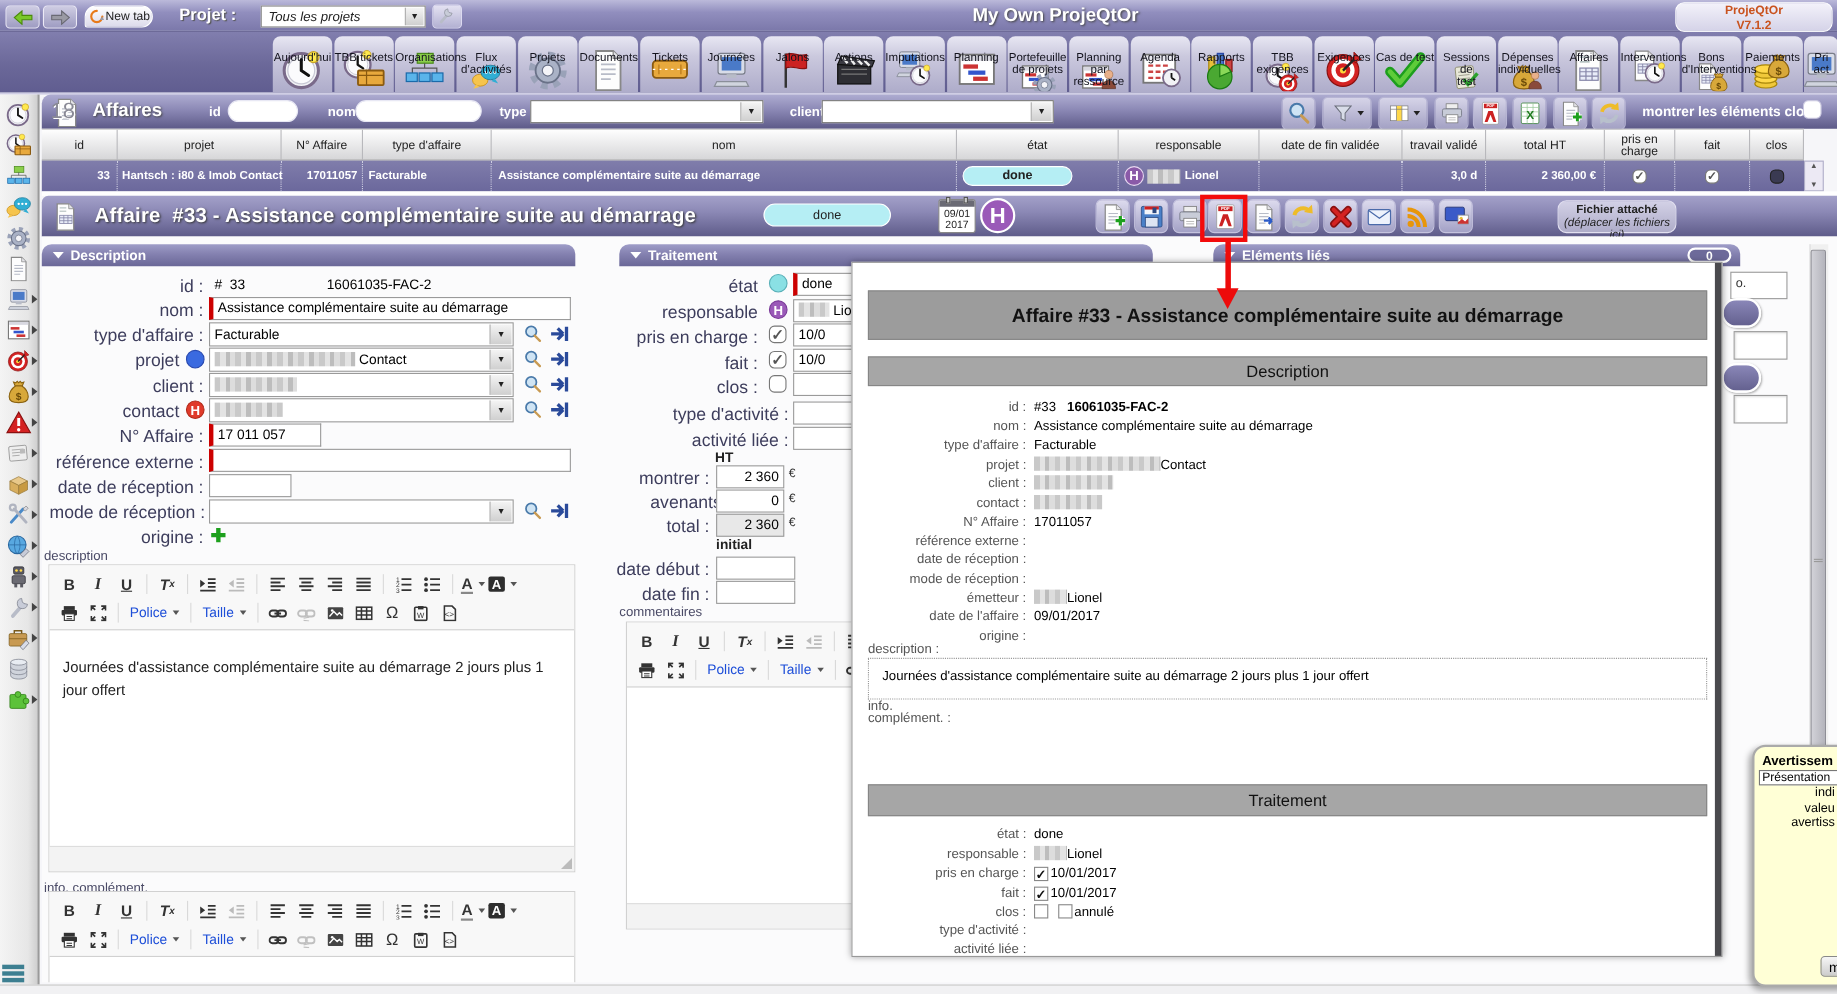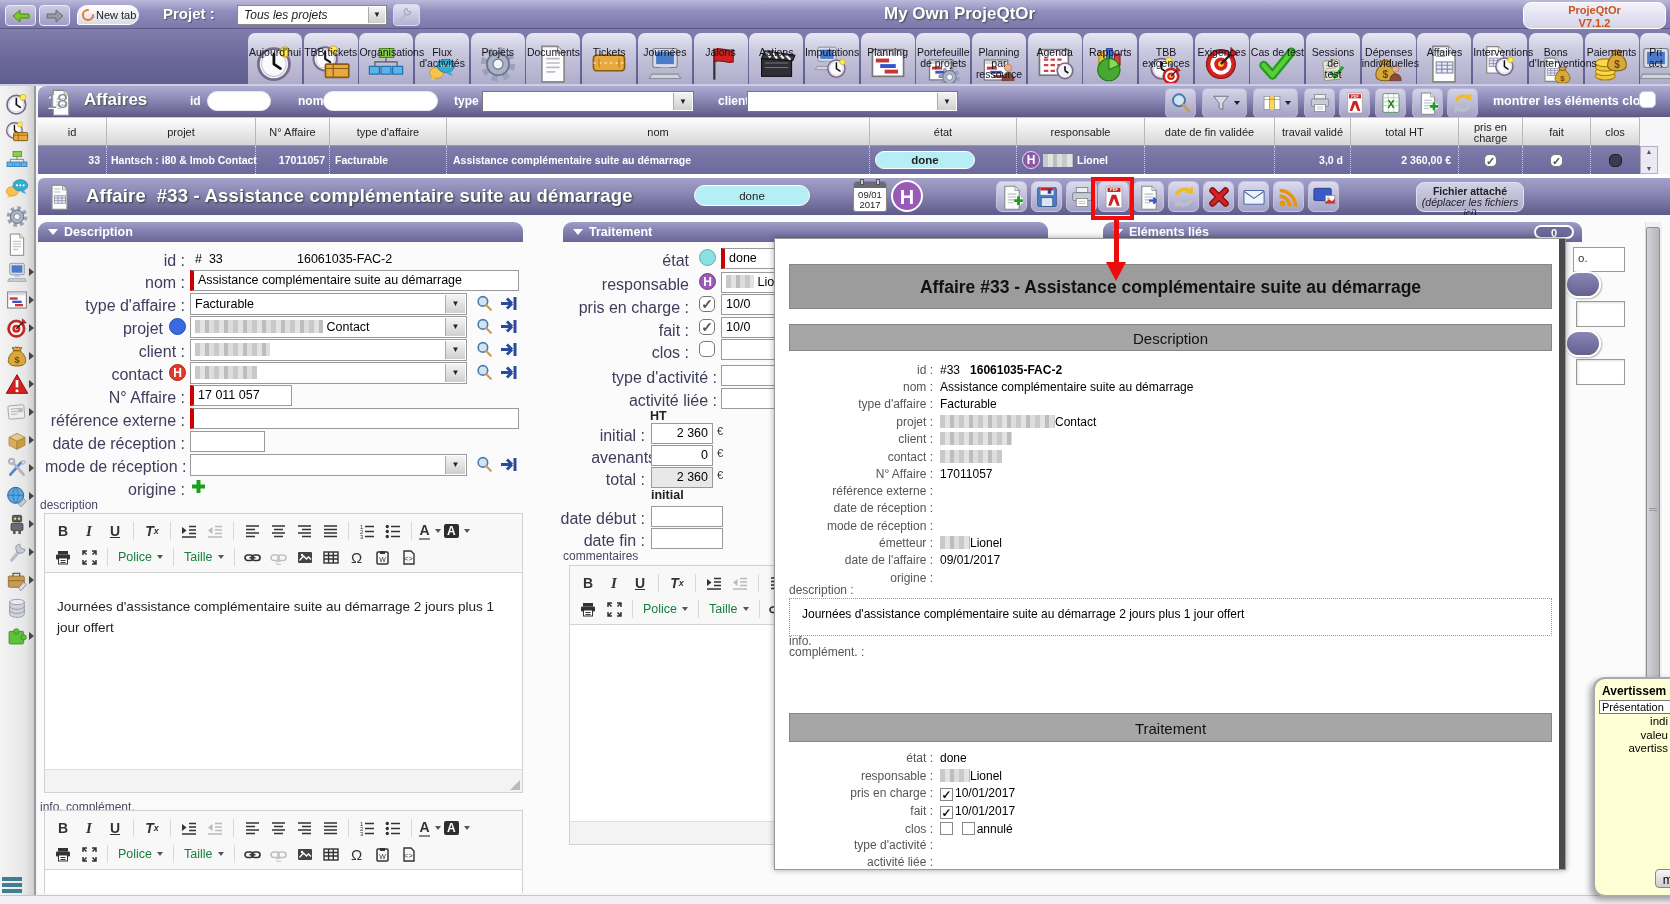--- a/index.html
+++ b/index.html
@@ -59,21 +59,21 @@
 .fselect{position:absolute;background:#fff;border:1px solid #9a9a9a;height:22px;font-size:12.5px;line-height:20px;padding-left:4px;color:#000}
 .circ{position:absolute;width:17px;height:17px;border-radius:50%;border:1px solid #666}
 .ckbox{position:absolute;width:16px;height:16px;background:#fff;border:1px solid #777;border-radius:5px;color:#555;font-size:14px;font-weight:bold;line-height:15px;text-align:center}
 
 .edit{position:absolute;border:1px solid #d1d1d1;background:#fff}
 .etb{background:#f8f8f8;border-bottom:1px solid #d1d1d1;padding:4px 6px 2px 6px}
 .erow{display:flex;align-items:center;height:26px;gap:2px}
 .eb{min-width:24px;height:22px;display:flex;align-items:center;justify-content:center;color:#333;font-size:13px}
 .esep{width:1px;height:18px;background:#d9d9d9;margin:0 4px}
 .efoot{position:absolute;left:0;right:0;bottom:0;height:23px;background:#f3f3f3;border-top:1px solid #ddd}
-.ddtxt{font-size:12.5px;color:#15803d;padding:0 4px}
+.ddtxt{font-size:12.5px;color:#1d4ed8;padding:0 4px}
 .dar{display:inline-block;width:0;height:0;border-top:4px solid #555;border-left:3.5px solid transparent;border-right:3.5px solid transparent;margin-left:5px;vertical-align:middle}
 
 #popup{left:774px;top:238px;width:792px;height:632px;background:#fff;border:1px solid #999;box-shadow:0 0 6px rgba(0,0,0,.35)}
 .gbar{position:absolute;left:14px;width:763px;background:#9c9c9c;border:1px solid #868686;text-align:center;color:#111}
 .prow{position:absolute;font-size:12px;height:17px;white-space:nowrap}
 .plab{position:absolute;left:0;width:158px;text-align:right;color:#555}
 .pval{position:absolute;left:165px;color:#000}
 .dotbox{position:absolute;left:14px;width:763px;border:1px dotted #999;font-size:12px;color:#000;padding:8px 0 0 12px}
 .blur{display:inline-block;height:13px;vertical-align:-2px;background:repeating-linear-gradient(90deg,#c9c9c9 0 5px,#e3e3e3 5px 10px,#bdbdbd 10px 14px,#dddddd 14px 19px)}
 .pck{display:inline-block;width:13px;height:13px;border:1px solid #888;background:#fff;vertical-align:-2px;margin-right:2px;text-align:center;line-height:12px;font-size:12px;font-weight:bold;color:#111}
@@ -875,21 +875,21 @@
 <div class="ckbox" style="left:661px;top:104px">✓</div>
 <div class="finput" style="left:683px;top:102px;width:92px">10/0</div>
 <div class="flab" style="left:539px;top:129px;width:112px">clos :</div>
 <div class="ckbox" style="left:661px;top:126px"></div>
 <div class="finput" style="left:683px;top:124px;width:92px"></div>
 <div class="flab" style="left:539px;top:154px;width:140px">type d'activité :</div>
 <div class="finput" style="left:683px;top:150px;width:92px"></div>
 <div class="flab" style="left:539px;top:177px;width:140px">activité liée :</div>
 <div class="finput" style="left:683px;top:173px;width:92px"></div>
 <div class="frow" style="left:612px;top:194px;font-weight:bold;color:#222">HT</div>
-<div class="flab" style="left:469px;top:212px;width:138px">initial :</div>
+<div class="flab" style="left:469px;top:212px;width:138px">montrer :</div>
 <div class="finput" style="left:613px;top:208px;width:62px;text-align:right;padding-right:4px">2 360</div>
 <div class="frow" style="left:679px;top:210px;font-size:11px">€</div>
 <div class="flab" style="left:489px;top:234px;width:138px">avenants :</div>
 <div class="finput" style="left:613px;top:230px;width:62px;text-align:right;padding-right:4px">0</div>
 <div class="frow" style="left:679px;top:232px;font-size:11px">€</div>
 <div class="flab" style="left:469px;top:256px;width:138px">total :</div>
 <div class="finput" style="left:613px;top:252px;width:62px;text-align:right;padding-right:4px;background:#e8e8e8">2 360</div>
 <div class="frow" style="left:679px;top:254px;font-size:11px">€</div>
 <div class="frow" style="left:613px;top:273px;font-weight:bold;color:#222">initial</div>
 <div class="flab" style="left:469px;top:295px;width:138px">date début :</div>

